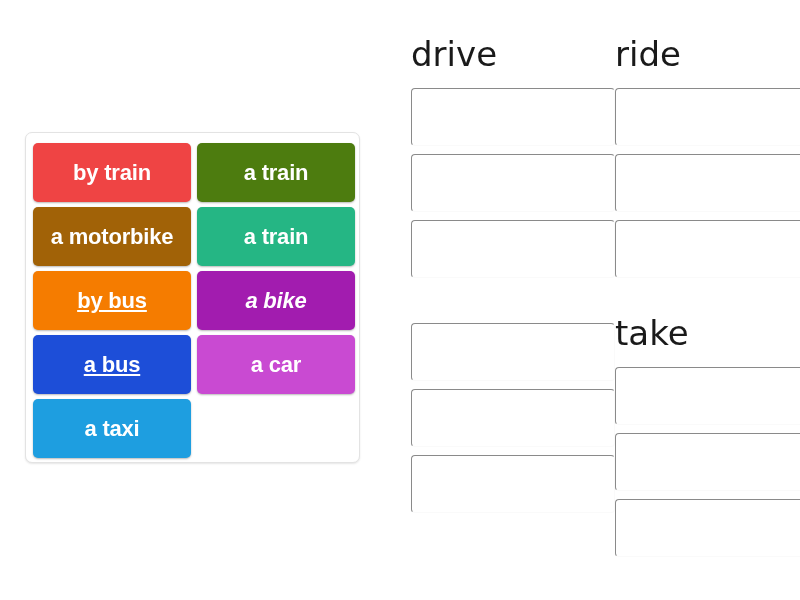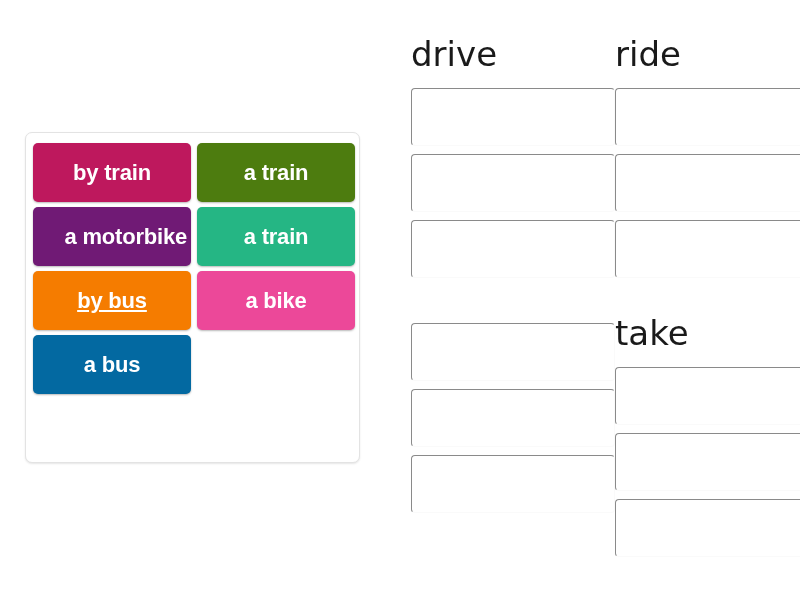--- a/index.html
+++ b/index.html
@@ -113,50 +113,56 @@
   .slot:last-child { margin-bottom: 0; }
 </style>
 </head>
 <body>
 
 <div id="stage">
 
   <div id="tile-tray">
     <div id="tile-grid">
 
-      <div class="tile" style="background-color: #be185d;">
+      <div class="tile" style="background-color: #ef4444;">
         <span>by train</span>
       </div>
 
       <div class="tile" style="background-color: #4d7c0f;">
         <span>a train</span>
       </div>
 
-      <div class="tile" style="background-color: #701a75; justify-content: flex-end;">
+      <div class="tile" style="background-color: #a16207;">
         <span>a motorbike</span>
       </div>
 
       <div class="tile" style="background-color: rgb(37, 182, 132);">
         <span>a train</span>
       </div>
 
       <div class="tile" style="background-color: rgb(245, 124, 0); text-decoration: underline;">
         <span>by bus</span>
       </div>
 
-      <div class="tile" style="background-color: #ec4899;">
+      <div class="tile" style="background-color: #a21caf; font-style: italic;">
         <span>a bike</span>
       </div>
 
 
-      <div class="tile" style="background-color: #0369a1;">
+      <div class="tile" style="background-color: #1d4ed8; text-decoration: underline;">
         <span>a bus</span>
       </div>
 
-
+      <div class="tile" style="background-color: rgb(201, 74, 210);">
+        <span>a car</span>
+      </div>
+
+      <div class="tile" style="background-color: rgb(30, 158, 224);">
+        <span>a taxi</span>
+      </div>
 
     </div>
   </div>
 
   <div id="zones">
 
     <div class="zone-group col-left row-top">
       <div class="zone-title">drive</div>
       <div class="zone-slots">
         <div class="slot"></div>

